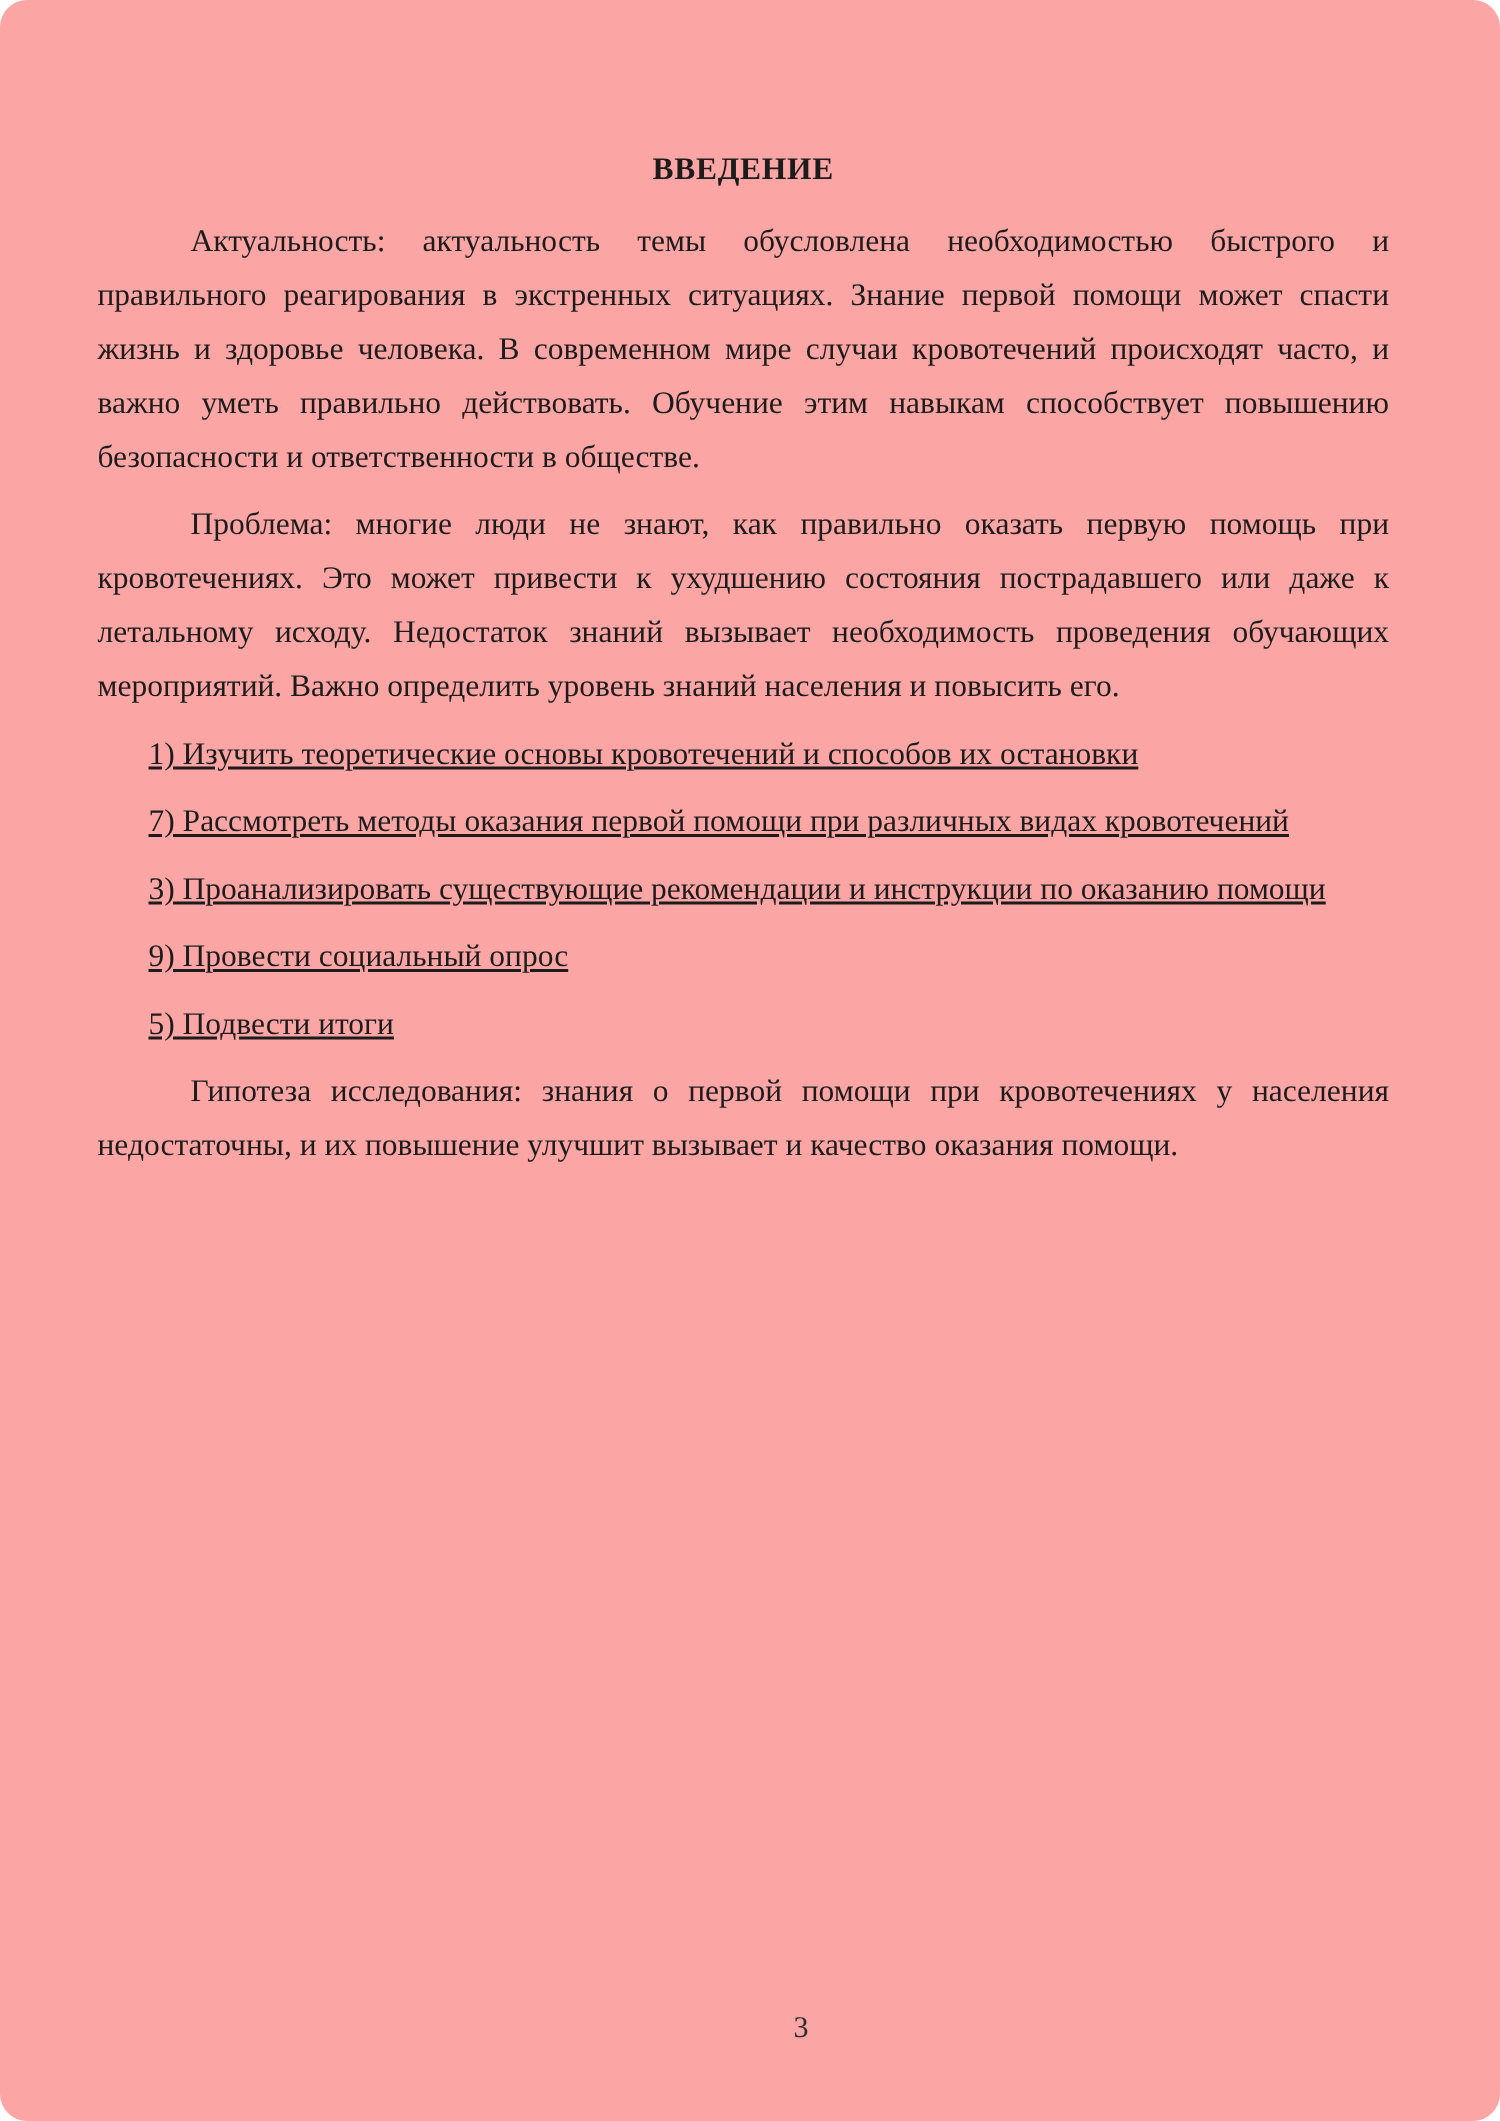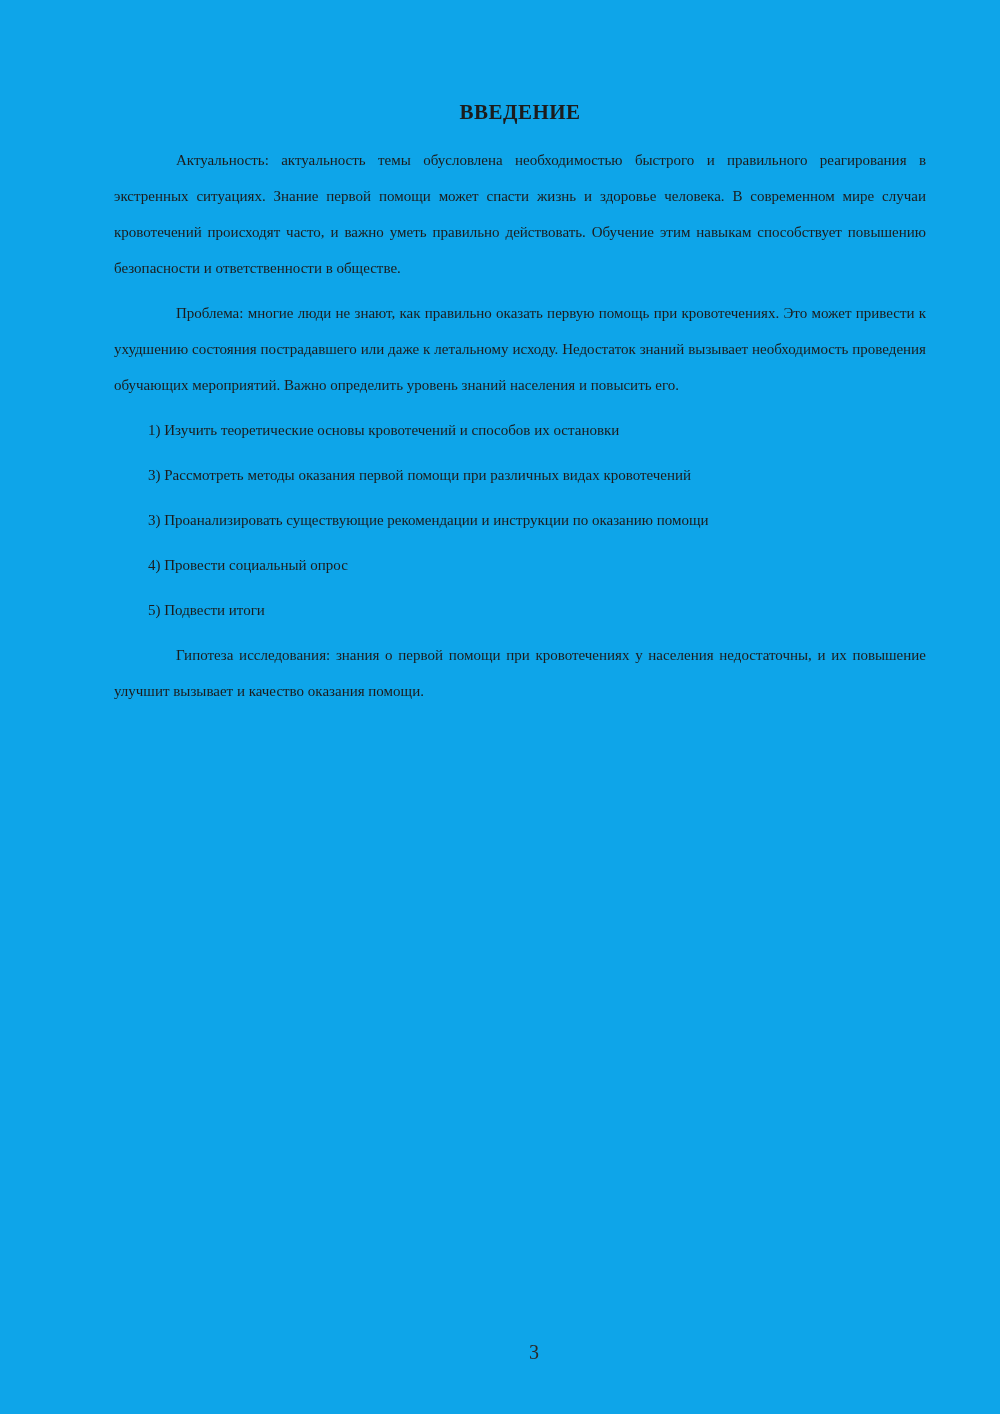--- a/index.html
+++ b/index.html
@@ -8,40 +8,42 @@
     width: 1000px;
     height: 1414px;
     font-family: "Liberation Serif", "DejaVu Serif", serif;
     color: #1c1c1c;
     position: relative;
     overflow: hidden;
   }
   .page {
     position: absolute;
     inset: 0;
-    background: #0ea5e9;
-    padding: 94px 74px 0 114px;
+    background: #fca5a5;
+    padding: 94px 74px 0 65px;
+    border-radius: 18px;
   }
   .doc-title {
     text-align: center;
     font-size: 21px;
     font-weight: bold;
     line-height: 36px;
     margin-bottom: 12px;
     letter-spacing: 0.5px;
   }
   .para {
-    font-size: 15px;
+    font-size: 21px;
     line-height: 36px;
     text-align: justify;
     text-indent: 62px;
     margin-bottom: 9px;
   }
   .task {
     text-indent: 34px;
+    text-decoration: underline;
   }
   .page-number {
     position: absolute;
     left: 142px;
     right: 74px;
     bottom: 50px;
     text-align: center;
     font-size: 20px;
     color: #2a2a2a;
   }
@@ -54,25 +56,25 @@
   <h1 class="doc-title">ВВЕДЕНИЕ</h1>
 
   <p class="para">Актуальность: актуальность темы обусловлена необходимостью быстрого и правильного реагирования в экстренных ситуациях. Знание первой помощи может спасти жизнь и здоровье человека. В современном мире случаи кровотечений происходят часто, и важно уметь правильно действовать. Обучение этим навыкам способствует повышению безопасности и ответственности в обществе.</p>
 
   <p class="para">Проблема: многие люди не знают, как правильно оказать первую помощь при кровотечениях. Это может привести к ухудшению состояния пострадавшего или даже к летальному исходу. Недостаток знаний вызывает необходимость проведения обучающих мероприятий. Важно определить уровень знаний населения и повысить его.</p>
 
 
 
   <p class="para task">1) Изучить теоретические основы кровотечений и способов их остановки</p>
 
-  <p class="para task">3) Рассмотреть методы оказания первой помощи при различных видах кровотечений</p>
+  <p class="para task">7) Рассмотреть методы оказания первой помощи при различных видах кровотечений</p>
 
   <p class="para task">3) Проанализировать существующие рекомендации и инструкции по оказанию помощи</p>
 
-  <p class="para task">4) Провести социальный опрос</p>
+  <p class="para task">9) Провести социальный опрос</p>
 
   <p class="para task">5) Подвести итоги</p>
 
 
 
   <p class="para">Гипотеза исследования: знания о первой помощи при кровотечениях у населения недостаточны, и их повышение улучшит вызывает и качество оказания помощи.</p>
 
 </div>
 
 <div class="page-number">3</div>

